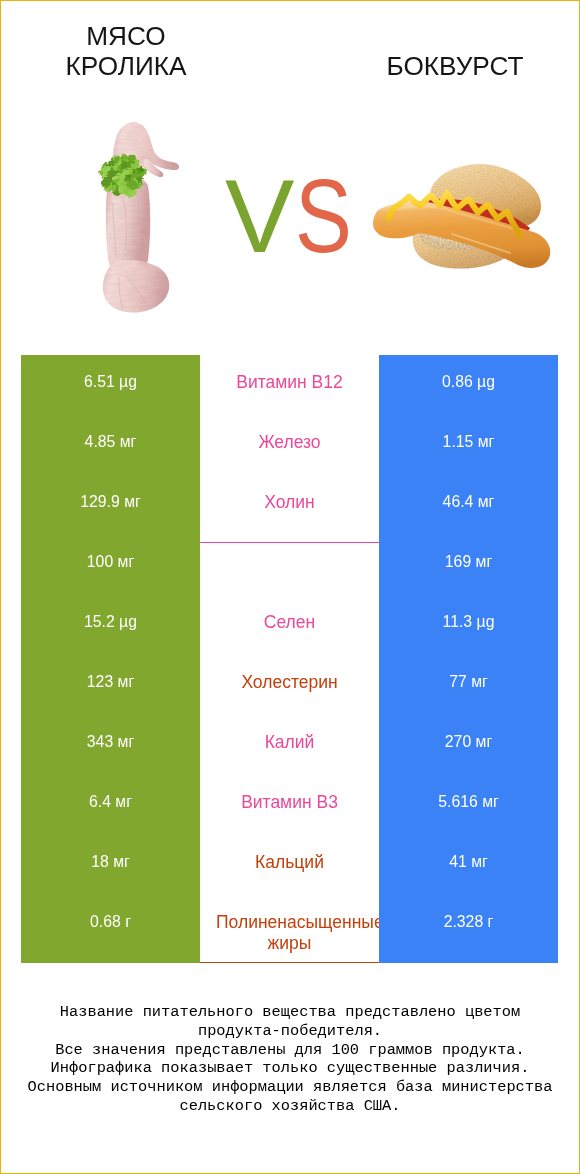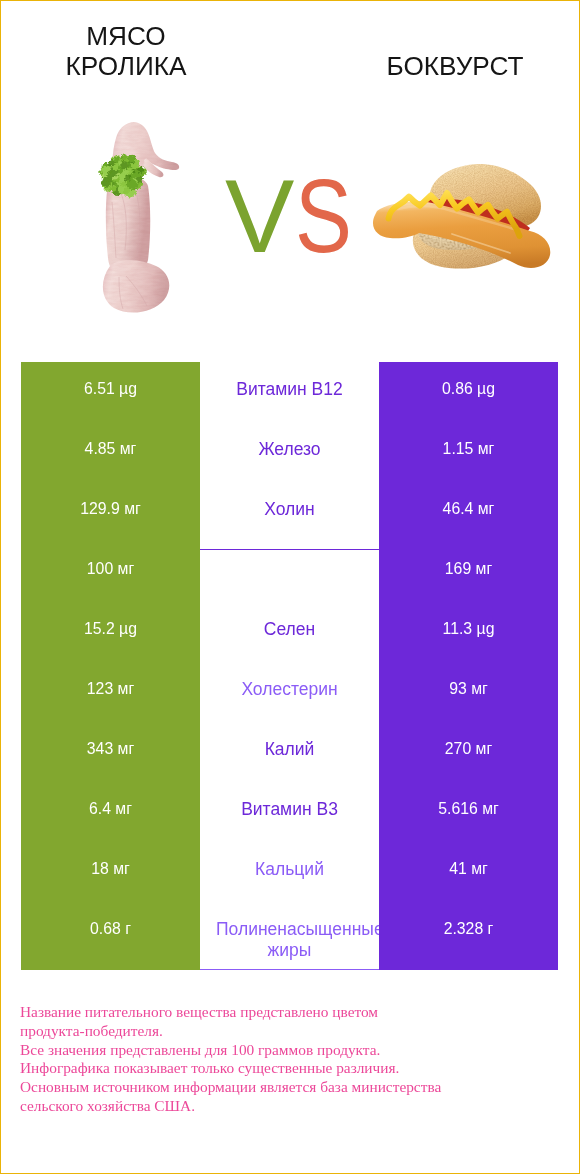--- a/index.html
+++ b/index.html
@@ -11,30 +11,30 @@
   #t2{left:354px;top:50px;width:200px;}
   .imgwrap{position:absolute;}
   #imgL{left:94px;top:117px;}
   #imgR{left:369px;top:154px;}
   .vs{position:absolute;left:224px;top:165px;font-size:104px;line-height:100px;font-weight:400;letter-spacing:-3px;}
   .vs .v{color:#7ba32f;}
   .vs .s{color:#e2674a;display:inline-block;transform:scaleX(0.82);transform-origin:left center;margin-left:4px;}
   .tbl{position:absolute;left:20px;top:343px;width:537px;}
   .row{position:relative;height:58px;box-sizing:border-box;margin-bottom:2px;}
   .row:last-child{margin-bottom:0;}
-  .c{position:absolute;top:18px;height:68px;width:179px;box-sizing:border-box;font-size:15.8px;line-height:20.5px;font-weight:400;}
+  .c{position:absolute;top:11px;height:68px;width:179px;box-sizing:border-box;font-size:15.8px;line-height:20.5px;font-weight:400;}
   .c>span{display:block;text-align:center;padding-top:16.7px;}
   .cl{left:0;background:#82a72f;color:#fff;}
   .cm{left:179px;background:#fff;border-bottom:1px solid;font-size:17.5px;line-height:21px;}
   .cm>span{padding:17.1px 16px 0;}
   
-  .cr{left:358px;background:#6d28d9;color:#fff;z-index:2;}
-  .g{color:#6d28d9;}
-  .o{color:#8b5cf6;}
-  .note{position:absolute;left:19px;top:1002px;width:540px;text-align:left;font-family:Liberation Serif, serif;font-size:15.35px;line-height:18.8px;color:#ec4899;}
+  .cr{left:358px;background:#3b82f6;color:#fff;z-index:2;}
+  .g{color:#ec4899;}
+  .o{color:#c2410c;}
+  .note{position:absolute;left:19px;top:1002px;width:540px;text-align:center;font-family:Liberation Mono, monospace;font-size:15.35px;line-height:18.8px;color:#000000;}
 </style>
 </head>
 <body>
 
 <div class="page">
   <div class="hdr">
     <div class="ttl" id="t1">
         <div>МЯСО</div>
         <div>КРОЛИКА</div>
       </div>
@@ -286,21 +286,21 @@
         </div>
       </div>
       <div class="row">
         <div class="c cl">
           <span>123 мг</span>
         </div>
         <div class="c cm o">
           <span>Холестерин</span>
         </div>
         <div class="c cr">
-          <span>93 мг</span>
+          <span>77 мг</span>
         </div>
       </div>
       <div class="row">
         <div class="c cl">
           <span>343 мг</span>
         </div>
         <div class="c cm g">
           <span>Калий</span>
         </div>
         <div class="c cr">

